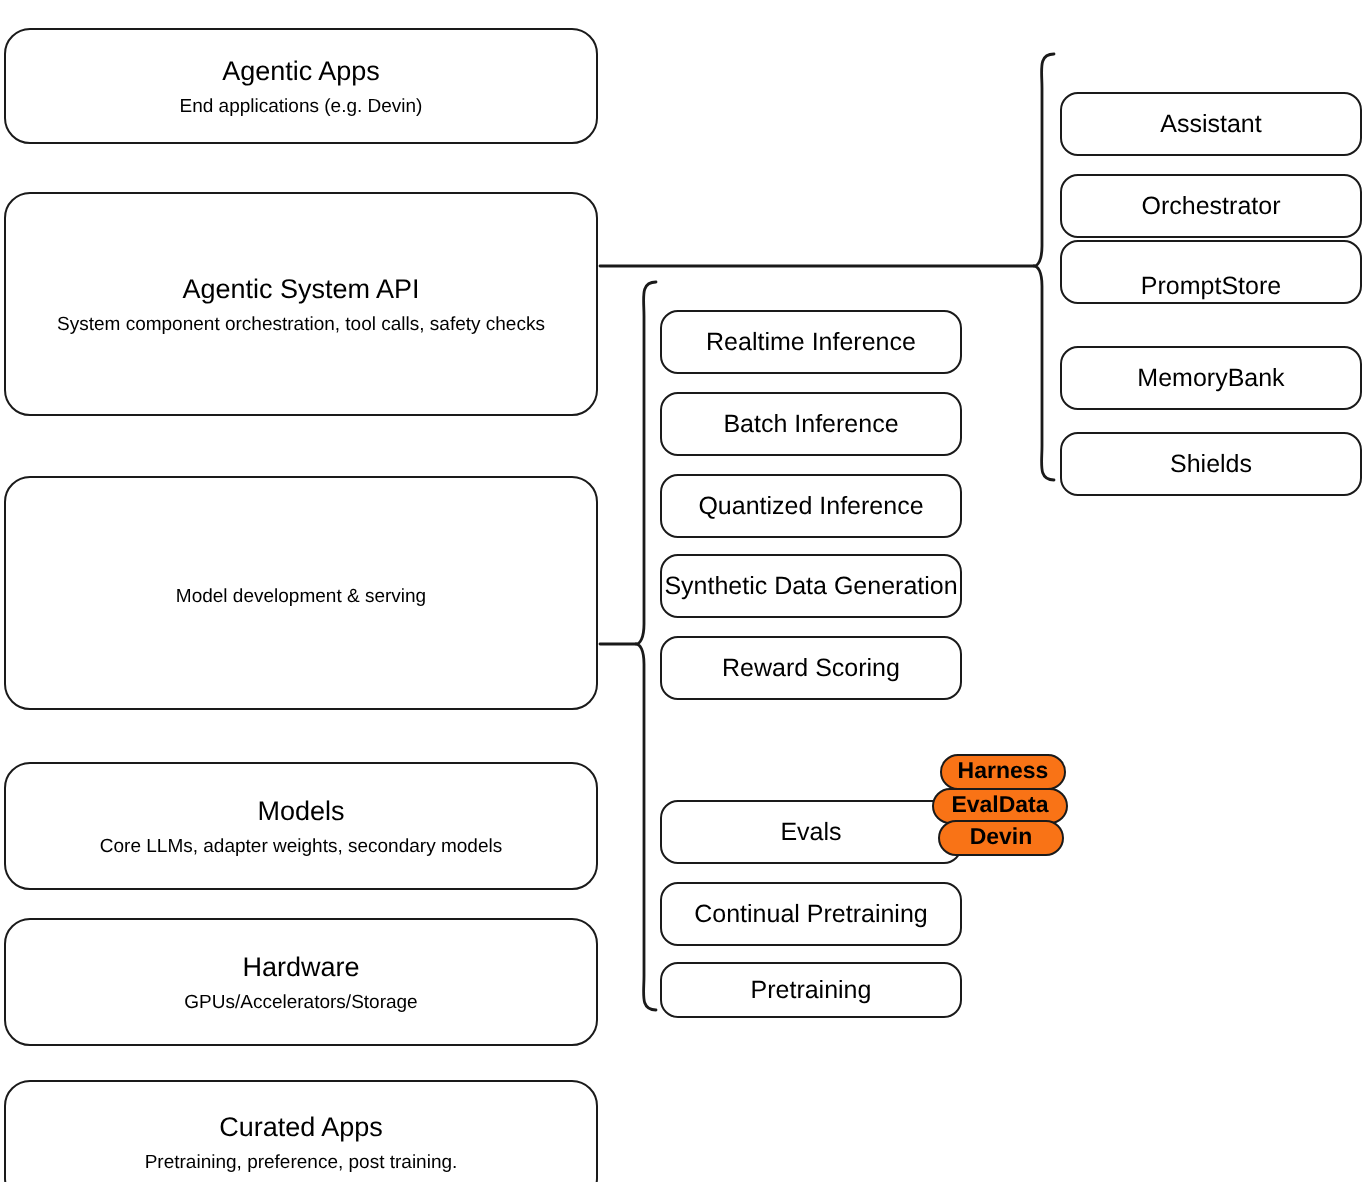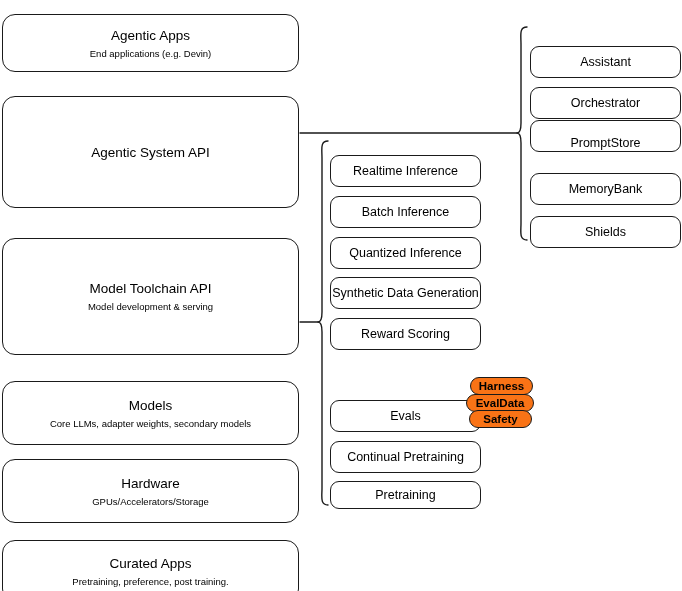--- a/index.html
+++ b/index.html
@@ -113,24 +113,24 @@
     <line x1="300" y1="322" x2="318" y2="322"></line>
   </svg>
 
   <div class="node layer" style="left:2px; top:2px; width:297px; height:58px;">
     <div class="title">Agentic Apps</div>
     <div class="sub">End applications (e.g. Devin)</div>
   </div>
 
   <div class="node layer" style="left:2px; top:84px; width:297px; height:112px;">
     <div class="title">Agentic System API</div>
+    <div class="sub">System component orchestration, tool calls, safety checks</div>
   </div>
 
   <div class="node layer" style="left:2px; top:226px; width:297px; height:117px;">
-    <div class="title">Model Toolchain API</div>
     <div class="sub">Model development &amp; serving</div>
   </div>
 
   <div class="node layer" style="left:2px; top:369px; width:297px; height:64px;">
     <div class="title">Models</div>
     <div class="sub">Core LLMs, adapter weights, secondary models</div>
   </div>
 
   <div class="node layer" style="left:2px; top:447px; width:297px; height:64px;">
     <div class="title">Hardware</div>
@@ -167,21 +167,21 @@
     <span>Pretraining</span>
   </div>
 
   <div class="badge" style="left:470px; top:377px; width:63px; height:18px;">
     <span>Harness</span>
   </div>
   <div class="badge" style="left:466px; top:394px; width:68px; height:18px;">
     <span>EvalData</span>
   </div>
   <div class="badge" style="left:469px; top:410px; width:63px; height:18px;">
-    <span>Safety</span>
+    <span>Devin</span>
   </div>
 
   <div class="node item" style="left:530px; top:34px; width:151px; height:32px;">
     <span>Assistant</span>
   </div>
   <div class="node item" style="left:530px; top:75px; width:151px; height:32px;">
     <span>Orchestrator</span>
   </div>
   <div class="node item" style="left:530px; top:108px; width:151px; height:32px;justify-content:flex-end;">
     <span>PromptStore</span>

